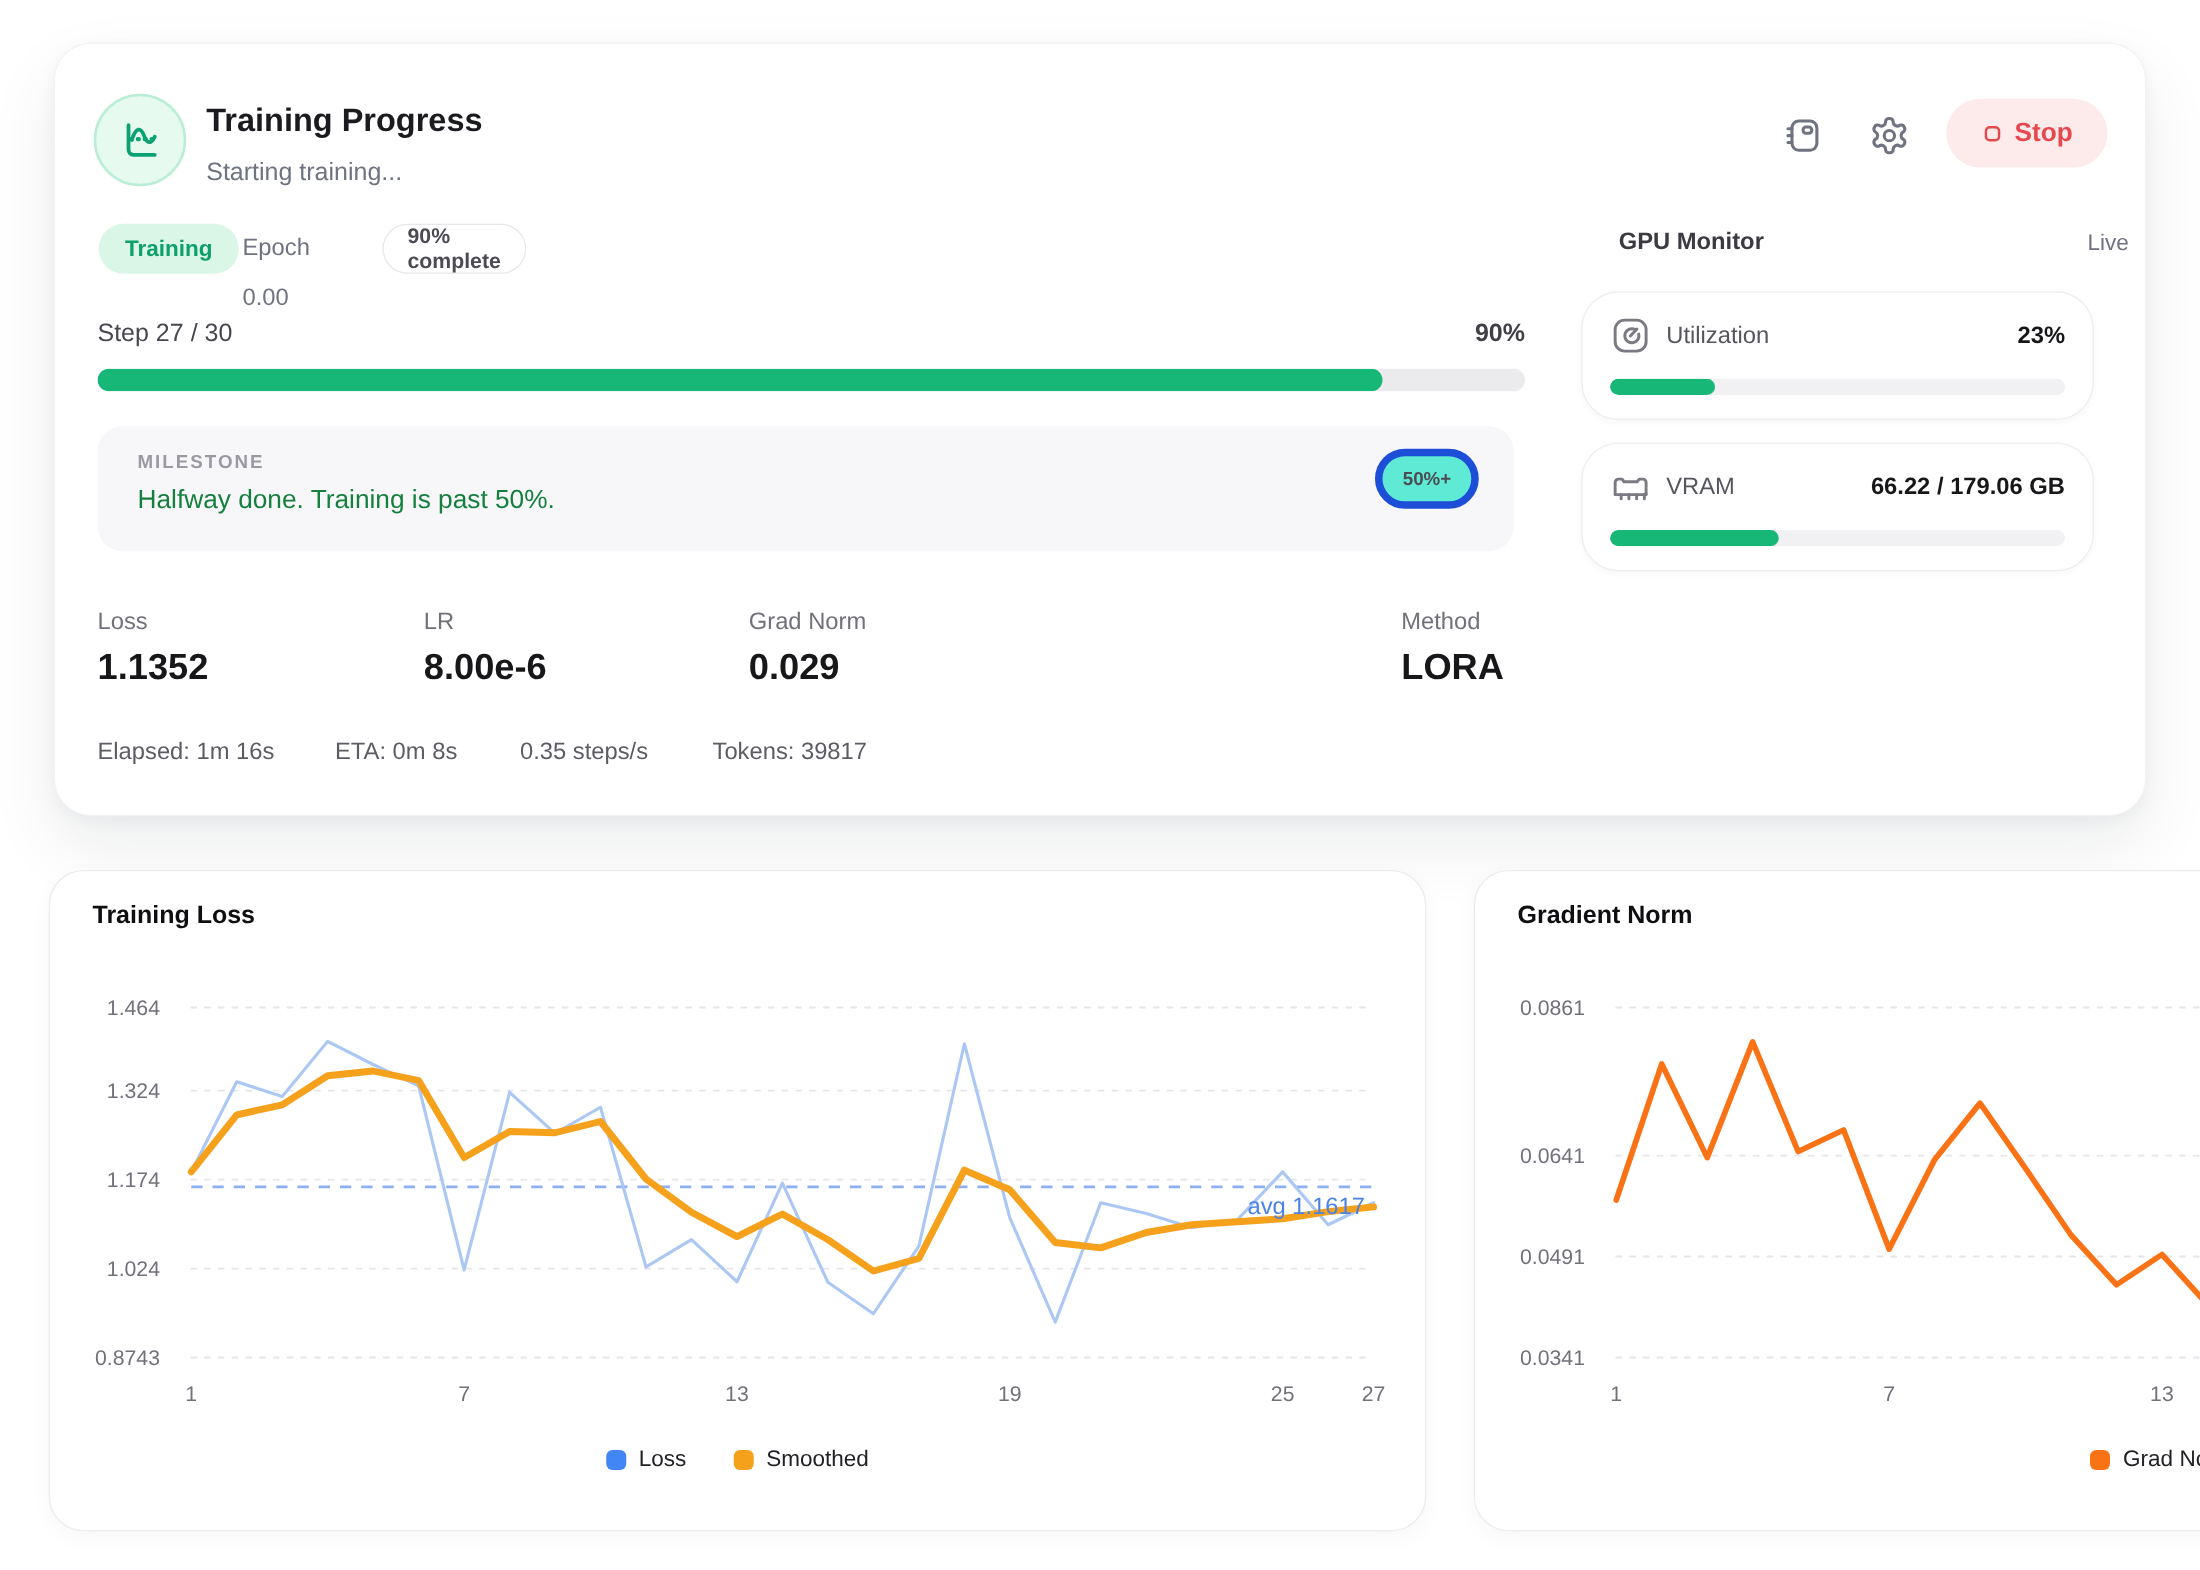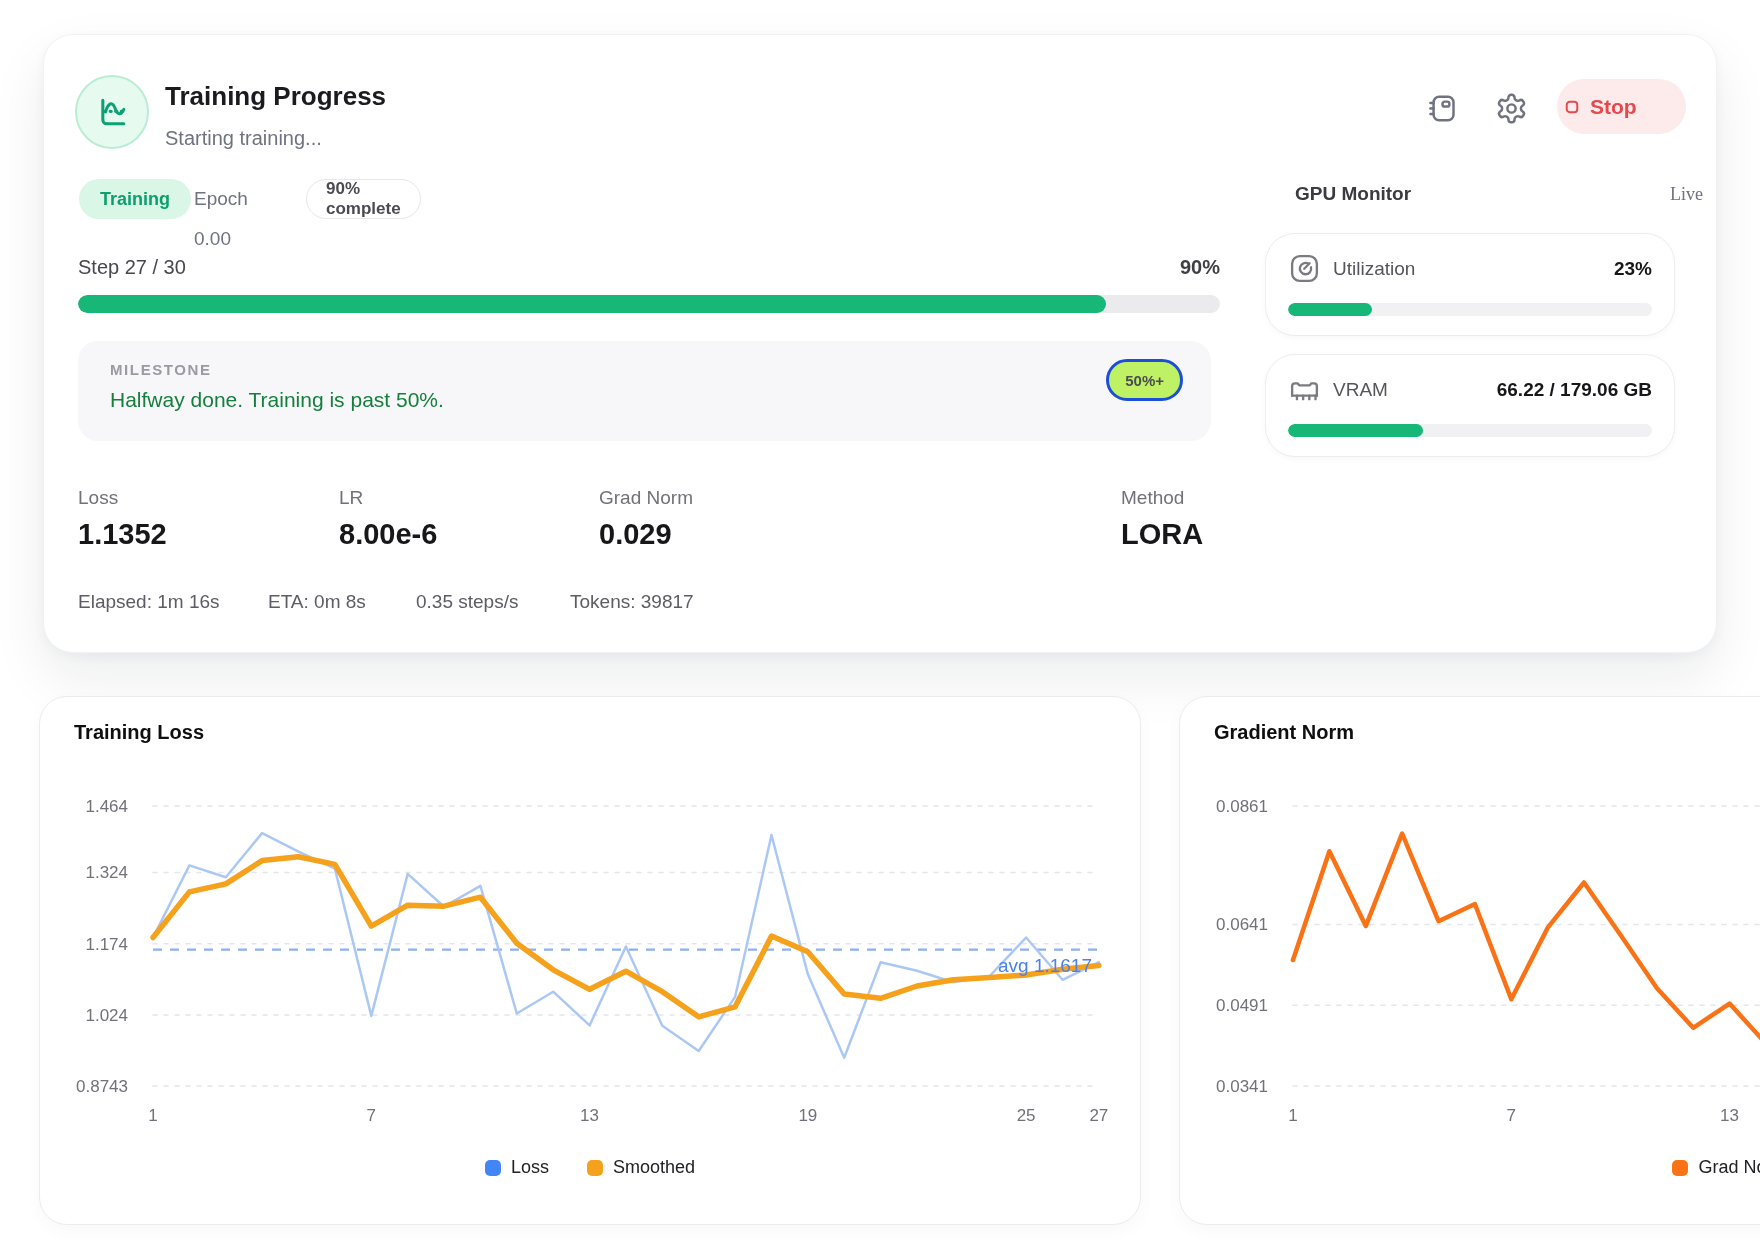--- a/index.html
+++ b/index.html
@@ -21,21 +21,21 @@
     background:var(--icon_circle_bg);border:2px solid var(--icon_circle_border);
     display:flex;align-items:center;justify-content:center;
   }
   .card-title{left:121px;top:46px;font-size:26px;font-weight:700;color:#1b1b1f;}
   .card-subtitle{left:121px;top:92px;font-size:20px;color:#6f7280;}
   .hdr-icon{width:40px;height:40px;display:flex;align-items:center;justify-content:center;color:#6f7280;cursor:pointer;}
   .hdr-icon svg{width:33px;height:33px;}
   .stop-btn{
     left:1513px;top:44px;width:129px;height:55px;border-radius:28px;
     background:var(--red_bg);color:var(--red);border:none;cursor:pointer;
-    display:flex;align-items:center;justify-content:flex-start;gap:9px;
+    display:flex;align-items:center;justify-content:center;gap:9px;
     font-size:21px;font-weight:700;font-family:inherit;
   }
   .badges-row{left:35px;top:144px;height:40px;}
   .badge-training{
     left:0;top:0;height:40px;padding:0 21px;border-radius:999px;
     background:var(--green_badge_bg);color:var(--green_dark);
     font-size:18px;font-weight:700;display:flex;align-items:center;
   }
   .epoch-label{left:115px;top:0;line-height:40px;font-size:19px;color:#6f7280;}
   .badge-complete{
@@ -47,34 +47,34 @@
   .step-pct{top:221px;left:34px;width:1142px;text-align:right;font-size:20px;font-weight:600;color:#3f3f46;}
   .bar{left:34px;top:260px;width:1142px;height:18px;border-radius:9px;background:var(--track);overflow:hidden;}
   .bar-fill{height:100%;border-radius:9px;background:var(--green);}
   .milestone{
     left:34px;top:306px;width:1133px;height:100px;border-radius:20px;background:#f7f7f9;
   }
   .milestone-label{left:32px;top:20px;font-size:15px;font-weight:700;letter-spacing:1.6px;color:#9a9aa3;}
   .milestone-text{left:32px;top:47px;font-size:21px;color:#15803d;}
   .milestone-badge{
     right:28px;top:18px;height:36px;padding:0 16px;border-radius:999px;
-    background:#bef264;border:3px solid #1d4ed8;color:#4b4b53;
+    background:#5eead4;border:6px solid #1d4ed8;color:#4b4b53;
     font-size:15px;font-weight:600;display:flex;align-items:center;
   }
   .stats-row{left:34px;top:452px;width:1142px;height:70px;}
   .stat{top:0;}
   .stat-label{font-size:19px;color:#71717a;}
   .stat-value{margin-top:9px;font-size:29px;font-weight:700;color:#17171a;white-space:nowrap;}
   .footer-row{left:34px;top:556px;font-size:19px;color:#5c5c64;}
   .footer-row span{position:absolute;top:0;white-space:nowrap;}
   
   .gpu-col{left:1221px;top:148px;width:408px;}
   .gpu-head{left:0;top:0;width:408px;display:flex;justify-content:space-between;align-items:center;margin-left:30px;}
   .gpu-title{font-size:19px;font-weight:700;color:#3a3a40;}
-  .gpu-live{font-size:18px;color:#6f7280;font-family:Liberation Serif, serif;}
+  .gpu-live{font-size:18px;color:#6f7280;}
   .gpu-card{
     left:0;width:408px;height:101px;border-radius:30px;background:#fff;
     border:1px solid #ededf1;box-shadow:0 2px 6px rgba(16,24,40,.03);
   }
   .gpu-card .row{position:absolute;left:22px;top:18px;width:364px;display:flex;align-items:center;gap:12px;}
   .gpu-ic{width:33px;height:33px;color:#7a7a82;flex:0 0 auto;display:flex;}
   .gpu-label{font-size:19px;color:#55555e;}
   .gpu-value{margin-left:auto;font-size:19px;font-weight:700;color:#17171a;white-space:nowrap;}
   .mini-bar{position:absolute;left:22px;bottom:19px;width:364px;height:13px;border-radius:7px;background:#f1f1f3;overflow:hidden;}
   .mini-fill{height:100%;border-radius:7px;background:var(--green);}

